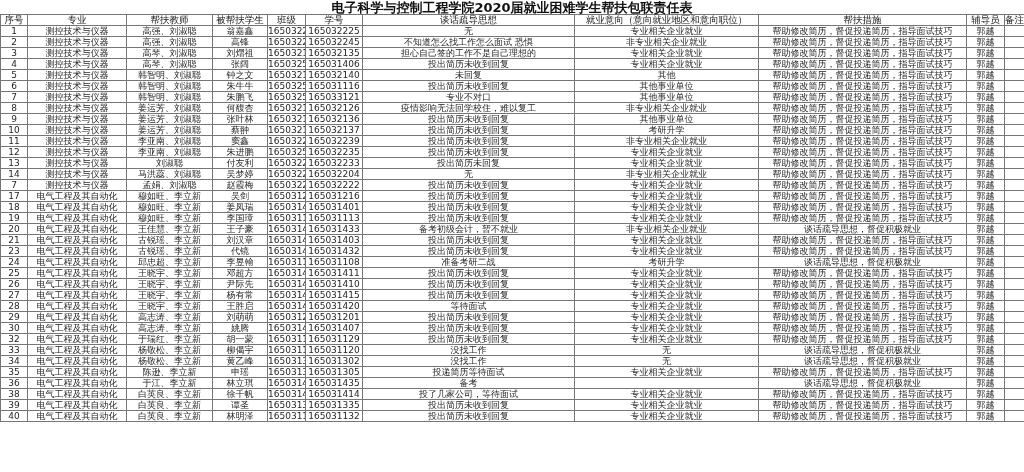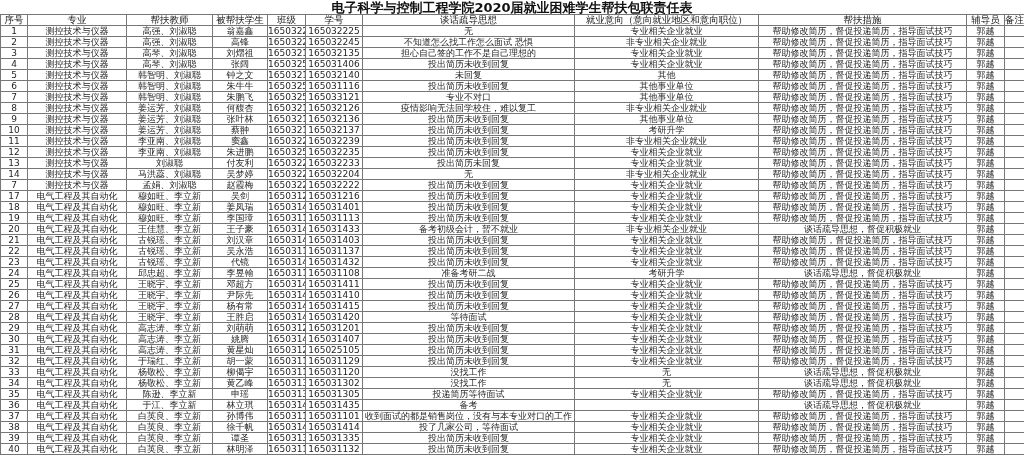--- a/index.html
+++ b/index.html
@@ -315,33 +315,20 @@
           <td>刘汉章</td>
           <td>1650314</td>
           <td>165031403</td>
           <td>投出简历未收到回复</td>
           <td>专业相关企业就业</td>
           <td>帮助修改简历，督促投递简历，指导面试技巧</td>
           <td>郭越</td>
           <td></td>
         </tr>
         <tr>
-          <td>22</td>
-          <td>电气工程及其自动化</td>
-          <td>古锐瑶、李立新</td>
-          <td>吴永浩</td>
-          <td>1650311</td>
-          <td>165031137</td>
-          <td>投出简历未收到回复</td>
-          <td>专业相关企业就业</td>
-          <td>帮助修改简历，督促投递简历，指导面试技巧</td>
-          <td>郭越</td>
-          <td></td>
-        </tr>
-        <tr>
           <td>23</td>
           <td>电气工程及其自动化</td>
           <td>古锐瑶、李立新</td>
           <td>代镜</td>
           <td>1650314</td>
           <td>165031432</td>
           <td>投出简历未收到回复</td>
           <td>专业相关企业就业</td>
           <td>帮助修改简历，督促投递简历，指导面试技巧</td>
           <td>郭越</td>
@@ -432,33 +419,20 @@
           <td>姚腾</td>
           <td>1650314</td>
           <td>165031407</td>
           <td>投出简历未收到回复</td>
           <td>专业相关企业就业</td>
           <td>帮助修改简历，督促投递简历，指导面试技巧</td>
           <td>郭越</td>
           <td></td>
         </tr>
         <tr>
-          <td>31</td>
-          <td>电气工程及其自动化</td>
-          <td>高志涛、李立新</td>
-          <td>黄星灿</td>
-          <td>1650312</td>
-          <td>165025105</td>
-          <td>投出简历未收到回复</td>
-          <td>专业相关企业就业</td>
-          <td>帮助修改简历，督促投递简历，指导面试技巧</td>
-          <td>郭越</td>
-          <td></td>
-        </tr>
-        <tr>
           <td>32</td>
           <td>电气工程及其自动化</td>
           <td>于瑞红、李立新</td>
           <td>胡一蒙</td>
           <td>1650311</td>
           <td>165031129</td>
           <td>投出简历未收到回复</td>
           <td>专业相关企业就业</td>
           <td>帮助修改简历，督促投递简历，指导面试技巧</td>
           <td>郭越</td>
@@ -510,33 +484,20 @@
           <td>林立琪</td>
           <td>1650314</td>
           <td>165031435</td>
           <td>备考</td>
           <td></td>
           <td>谈话疏导思想，督促积极就业</td>
           <td>郭越</td>
           <td></td>
         </tr>
         <tr>
-          <td>37</td>
-          <td>电气工程及其自动化</td>
-          <td>白英良、李立新</td>
-          <td>孙博伟</td>
-          <td>1650311</td>
-          <td>165031101</td>
-          <td>收到面试的都是销售岗位，没有与本专业对口的工作</td>
-          <td>专业相关企业就业</td>
-          <td>帮助修改简历，督促投递简历，指导面试技巧</td>
-          <td>郭越</td>
-          <td></td>
-        </tr>
-        <tr>
           <td>38</td>
           <td>电气工程及其自动化</td>
           <td>白英良、李立新</td>
           <td>徐千帆</td>
           <td>1650314</td>
           <td>165031414</td>
           <td>投了几家公司，等待面试</td>
           <td>专业相关企业就业</td>
           <td>帮助修改简历，督促投递简历，指导面试技巧</td>
           <td>郭越</td>

